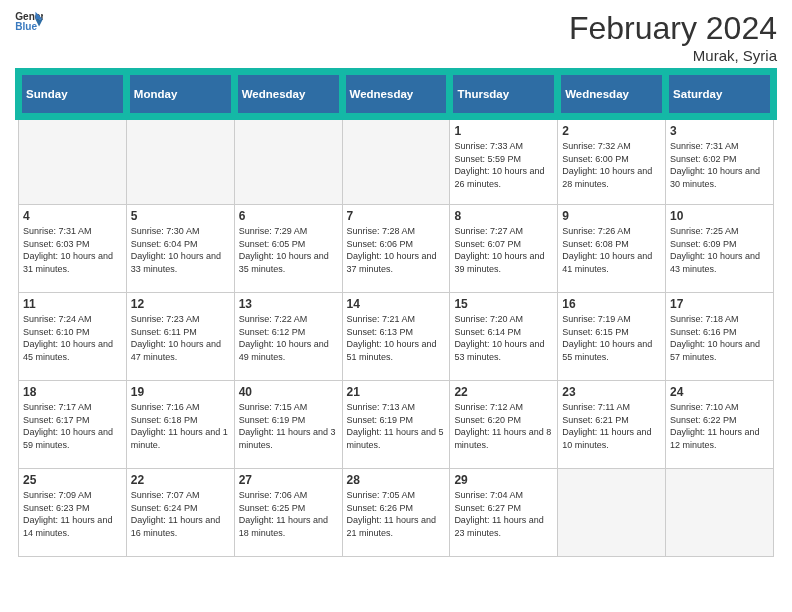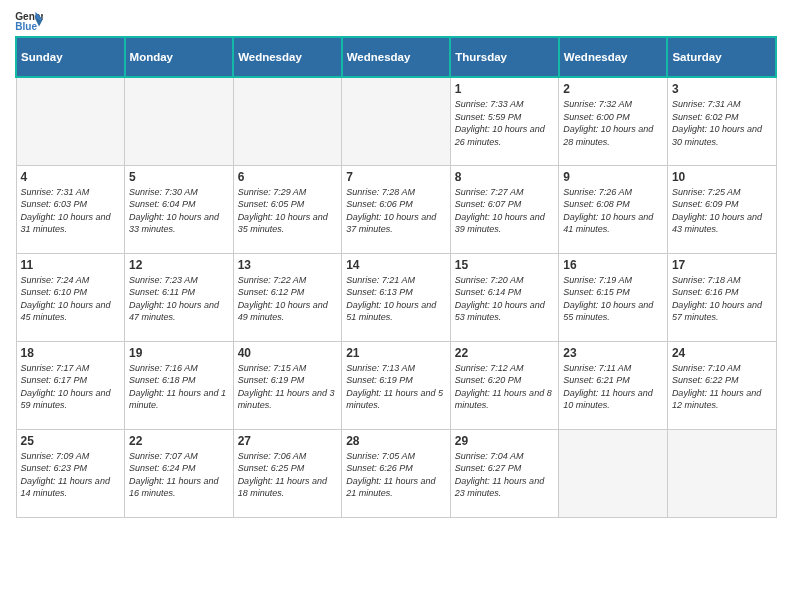--- a/index.html
+++ b/index.html
@@ -46,21 +46,21 @@
       border-collapse: collapse;
       table-layout: fixed;
     }
     th {
       background-color: #2e6da4;
       color: white;
       font-size: 11.5px;
       font-weight: bold;
       padding: 13px 4px;
       text-align: left;
-      border: 2px solid #14b8a6;
+      border: 7px solid #14b8a6;
     }
     td {
       border: 1px solid #ccc;
       vertical-align: top;
       padding: 4px 4px;
       font-size: 9.5px;
       color: #333;
       height: 88px;
       background: #fff;
     }
@@ -71,35 +71,38 @@
       font-size: 12px;
       font-weight: bold;
       color: #333;
       display: block;
       margin-bottom: 2px;
     }
     .day-info {
       font-size: 9px;
       color: #333;
       line-height: 1.4;
-      font-style: italic;
     }
   </style>
 </head>
 <body>
 
 <div class="container">
   <div class="header-top">
     <div class="logo">
       <svg class="logo-icon" viewBox="0 0 30 24">
         <text x="0" y="11" font-size="11" font-weight="bold" fill="#333">General</text>
         <text x="0" y="22" font-size="11" font-weight="bold" fill="#3a7abf">Blue</text>
         <polygon points="22,2 30,10 22,10" fill="#3a7abf"></polygon>
         <polygon points="22,10 30,10 26,18" fill="#2e6da4"></polygon>
       </svg>
+    </div>
+    <div class="title-block">
+      <div class="month-title">February 2024</div>
+      <div class="location">Murak, Syria</div>
     </div>
   </div>
 
   <table>
     <thead>
       <tr>
         <th>Sunday</th>
         <th>Monday</th>
         <th>Wednesday</th>
         <th>Wednesday</th>

